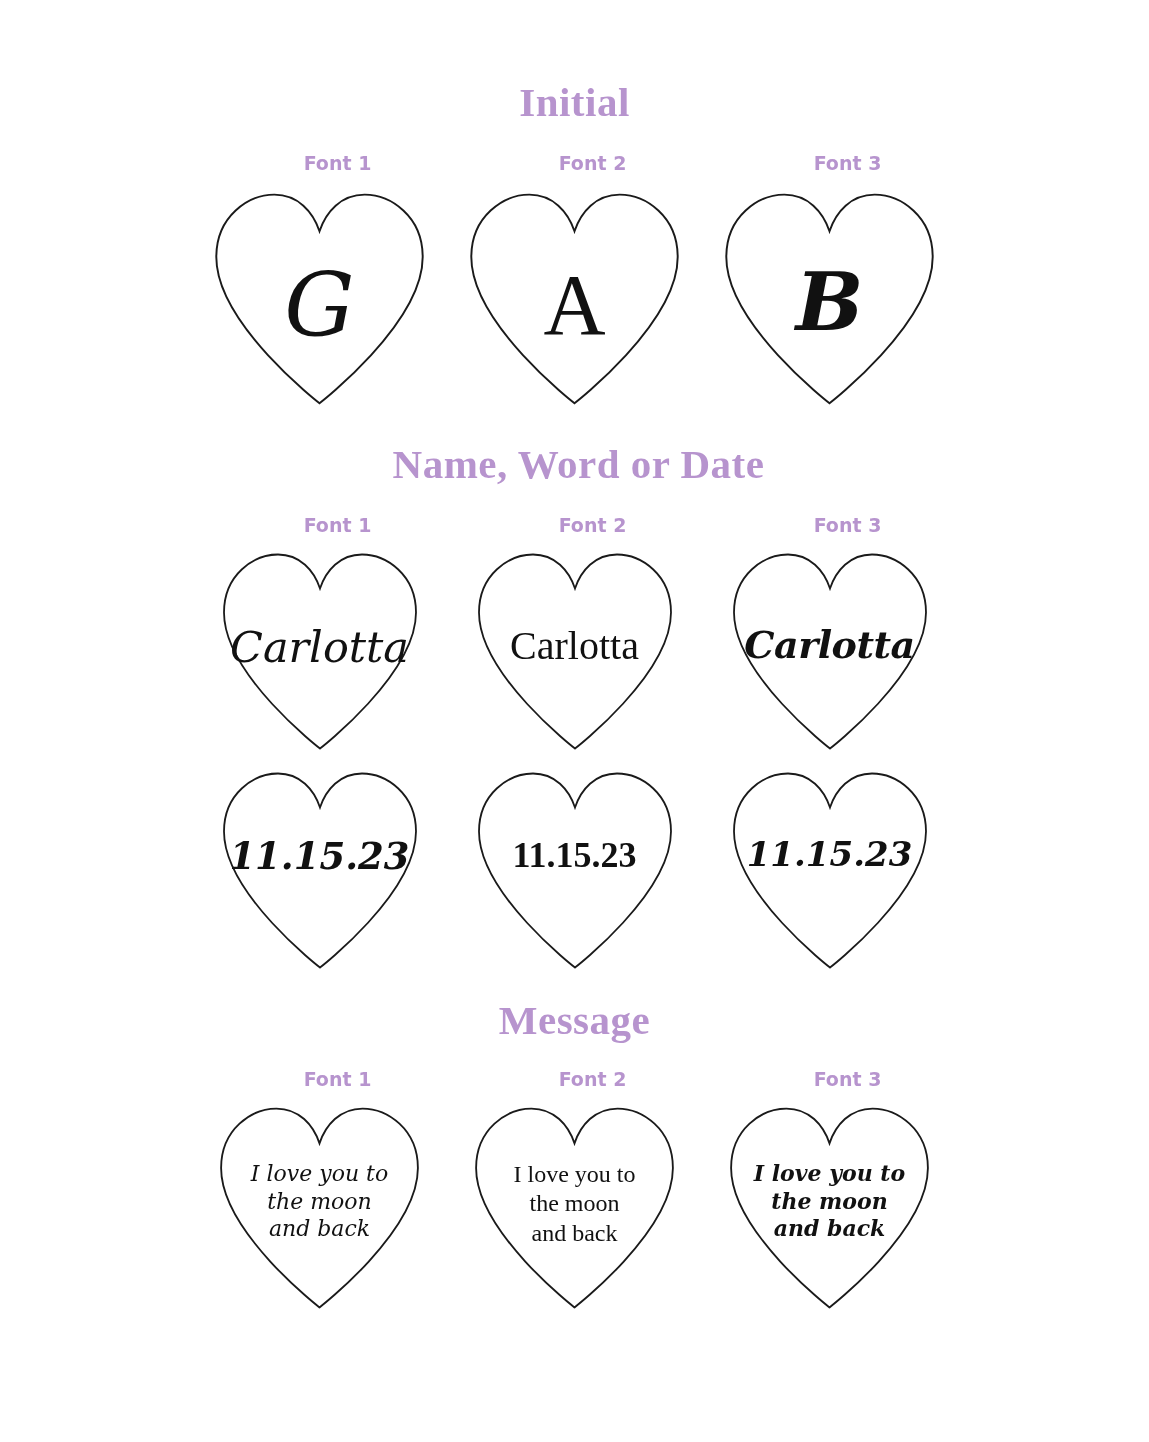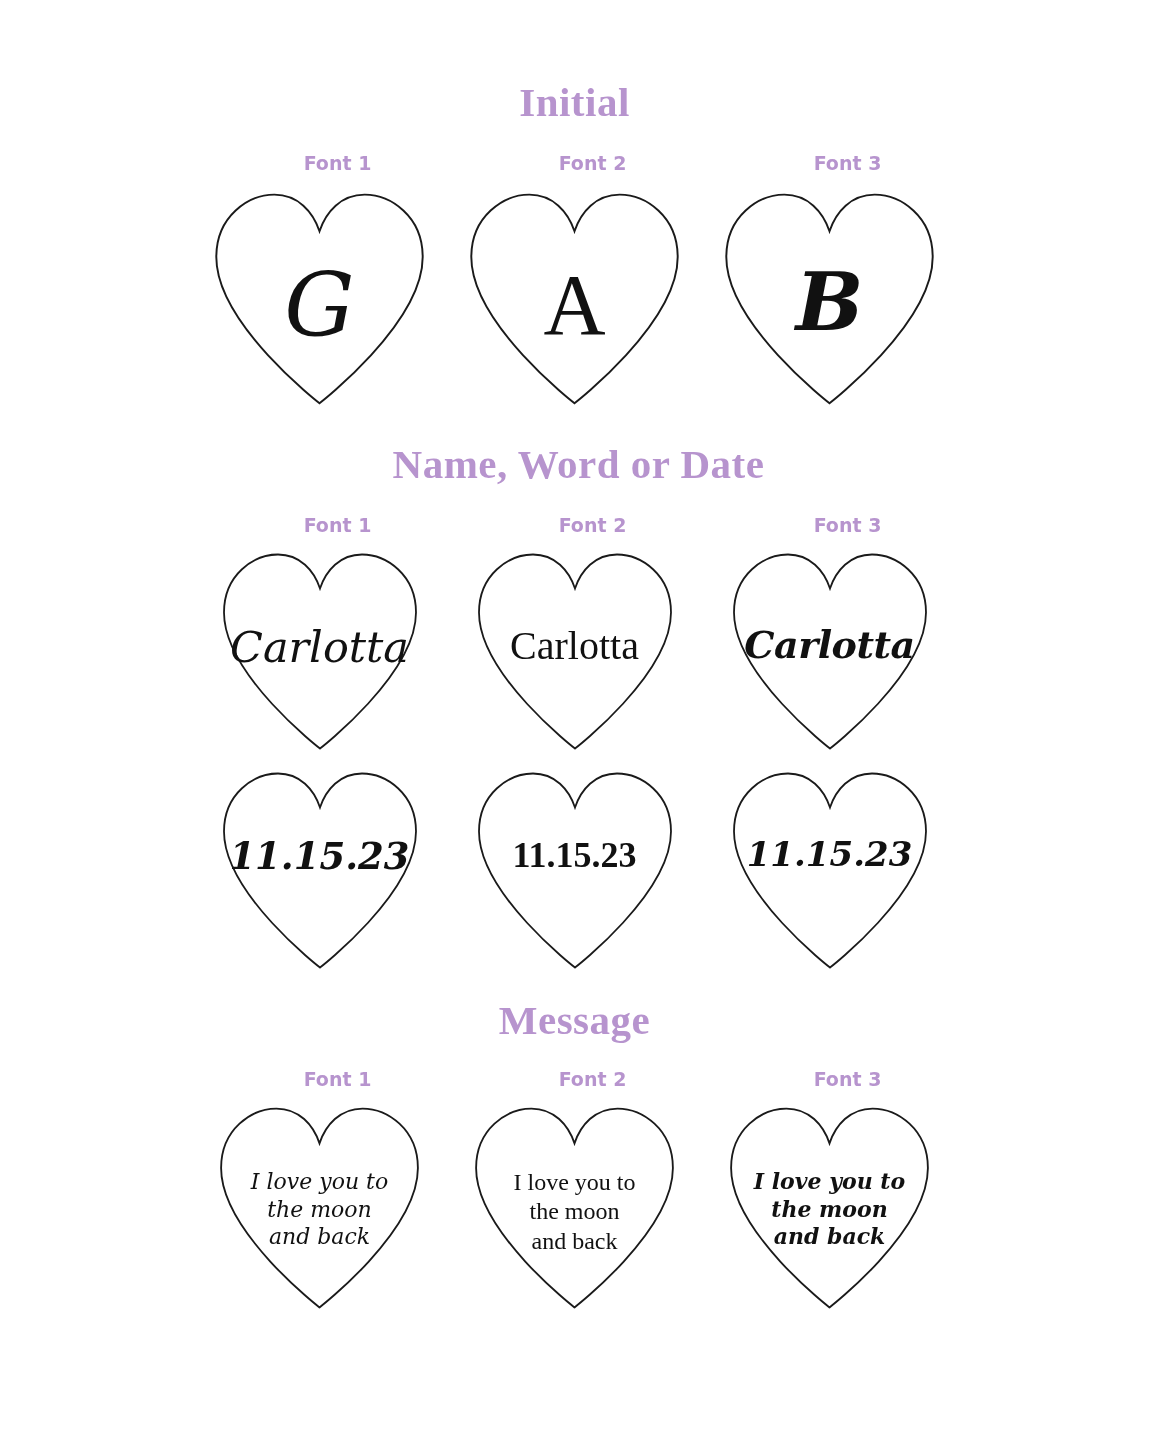--- a/index.html
+++ b/index.html
@@ -100,21 +100,21 @@
   .name .t2 { font-size: 40px; }
   .name .t3 { font-size: 38px; letter-spacing: -0.5px; }
 
   
   .date .heart-text { top: 68px; font-weight: bold; }
   .date .t1 { font-size: 37px; }
   .date .t2 { font-size: 36px; }
   .date .t3 { font-size: 34px; }
 
   
-  .message .heart-text { top: 64px; }
+  .message .heart-text { top: 56px; }
   .message .t1 { font-size: 22px; line-height: 1.25; }
   .message .t2 { font-size: 24px; line-height: 1.22; }
   .message .t3 { font-size: 22px; line-height: 1.25; }
 </style>
 </head>
 <body>
 
 <div class="page">
 
   <div style="padding-top:78px;">

